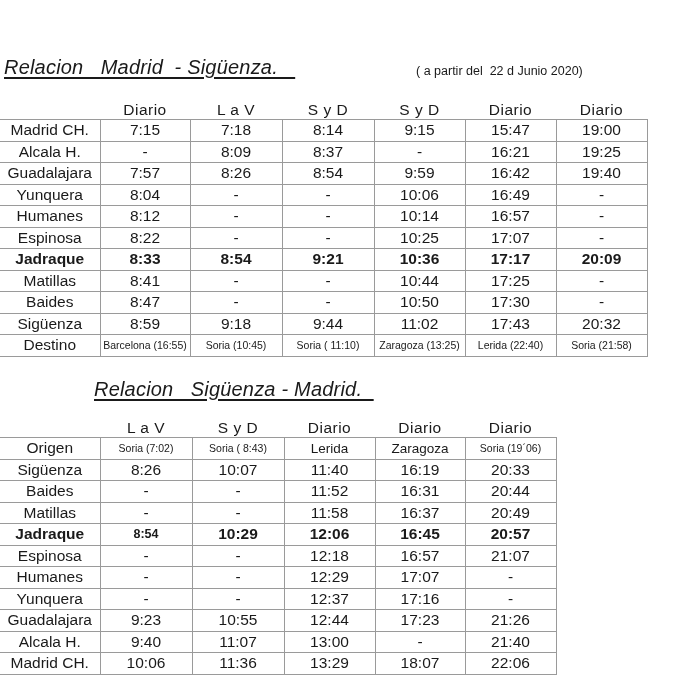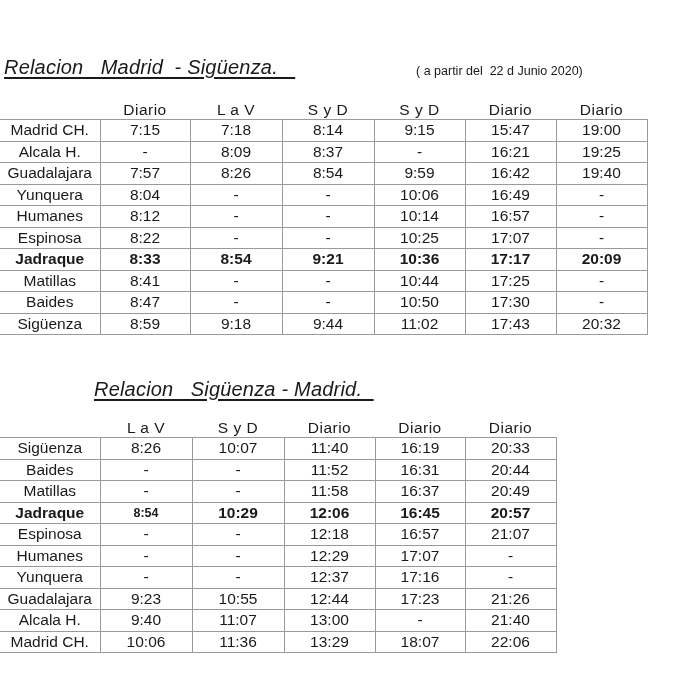--- a/index.html
+++ b/index.html
@@ -131,20 +131,29 @@
       </tr>
       <tr>
         <td class="station first-col">Sigüenza</td>
         <td>8:59</td>
         <td>9:18</td>
         <td>9:44</td>
         <td>11:02</td>
         <td>17:43</td>
         <td>20:32</td>
       </tr>
+      <tr>
+        <td class="station first-col">Destino</td>
+        <td class="small">Barcelona (16:55)</td>
+        <td class="small">Soria (10:45)</td>
+        <td class="small">Soria ( 11:10)</td>
+        <td class="small">Zaragoza (13:25)</td>
+        <td class="small">Lerida  (22:40)</td>
+        <td class="small">Soria (21:58)</td>
+      </tr>
     </tbody>
 </table>
 
 <div class="title" style="left:94px; top:378px;">Relacion   Sigüenza - Madrid.  </div>
 
 <table id="t2" style="left:0; top:415px; width:556px;">
   <colgroup>
     <col style="width:100px">
       <col style="width:92px">
       <col style="width:92px">
@@ -156,20 +165,28 @@
       <tr id="t2-head">
         <th class="blank"></th>
         <th>L a V</th>
         <th>S y D</th>
         <th>Diario</th>
         <th>Diario</th>
         <th>Diario</th>
       </tr>
     </thead>
   <tbody id="t2-body">
+      <tr>
+        <td class="station first-col">Origen</td>
+        <td class="small">Soria (7:02)</td>
+        <td class="small">Soria ( 8:43)</td>
+        <td class="mid">Lerida</td>
+        <td class="mid">Zaragoza</td>
+        <td class="small">Soria (19´06)</td>
+      </tr>
       <tr>
         <td class="station first-col">Sigüenza</td>
         <td>8:26</td>
         <td>10:07</td>
         <td>11:40</td>
         <td>16:19</td>
         <td>20:33</td>
       </tr>
       <tr>
         <td class="station first-col">Baides</td>

